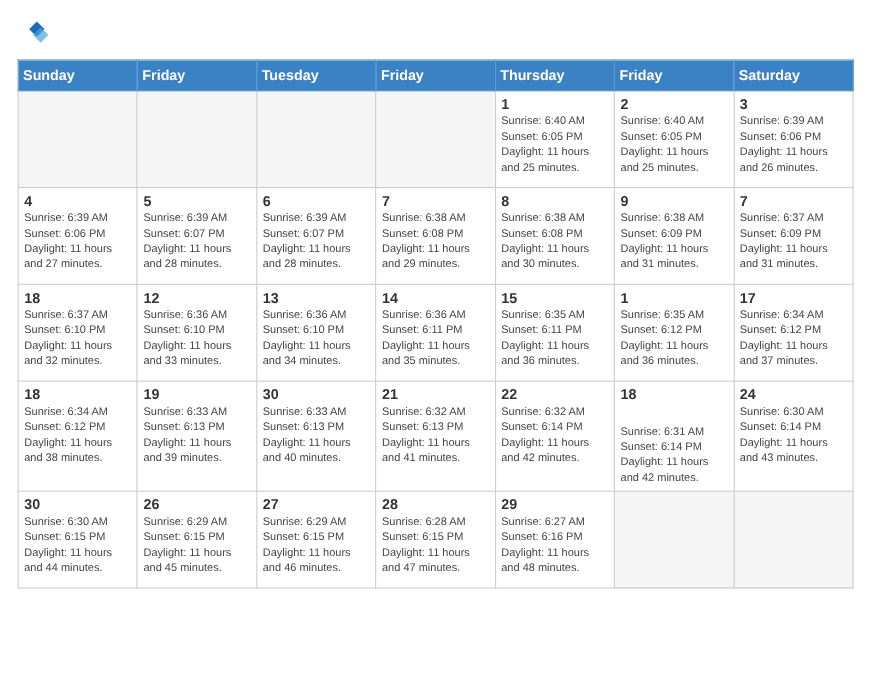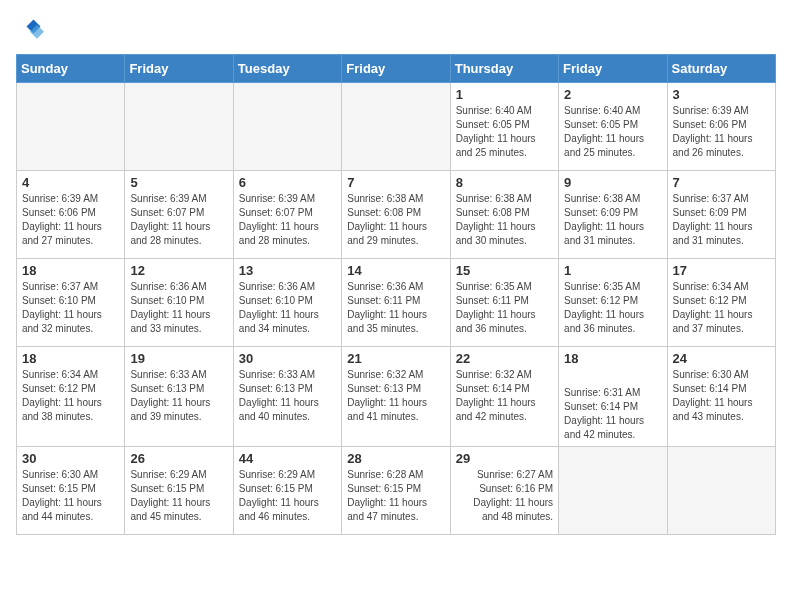--- a/index.html
+++ b/index.html
@@ -309,36 +309,36 @@
 and 44 minutes.</div>
         </td>
         <td>
           <div class="day-number">26</div>
           <div class="day-info" style="white-space: pre-line;">Sunrise: 6:29 AM
 Sunset: 6:15 PM
 Daylight: 11 hours
 and 45 minutes.</div>
         </td>
         <td>
-          <div class="day-number">44</div>
+          <div class="day-number">27</div>
           <div class="day-info" style="white-space: pre-line;">Sunrise: 6:29 AM
 Sunset: 6:15 PM
 Daylight: 11 hours
 and 46 minutes.</div>
         </td>
         <td>
           <div class="day-number">28</div>
           <div class="day-info" style="white-space: pre-line;">Sunrise: 6:28 AM
 Sunset: 6:15 PM
 Daylight: 11 hours
 and 47 minutes.</div>
         </td>
         <td>
           <div class="day-number">29</div>
-          <div class="day-info" style="white-space: pre-line; text-align: right;">Sunrise: 6:27 AM
+          <div class="day-info" style="white-space: pre-line;">Sunrise: 6:27 AM
 Sunset: 6:16 PM
 Daylight: 11 hours
 and 48 minutes.</div>
         </td>
         <td class="empty"></td>
         <td class="empty"></td>
       </tr>
     </tbody>
 </table>
 

